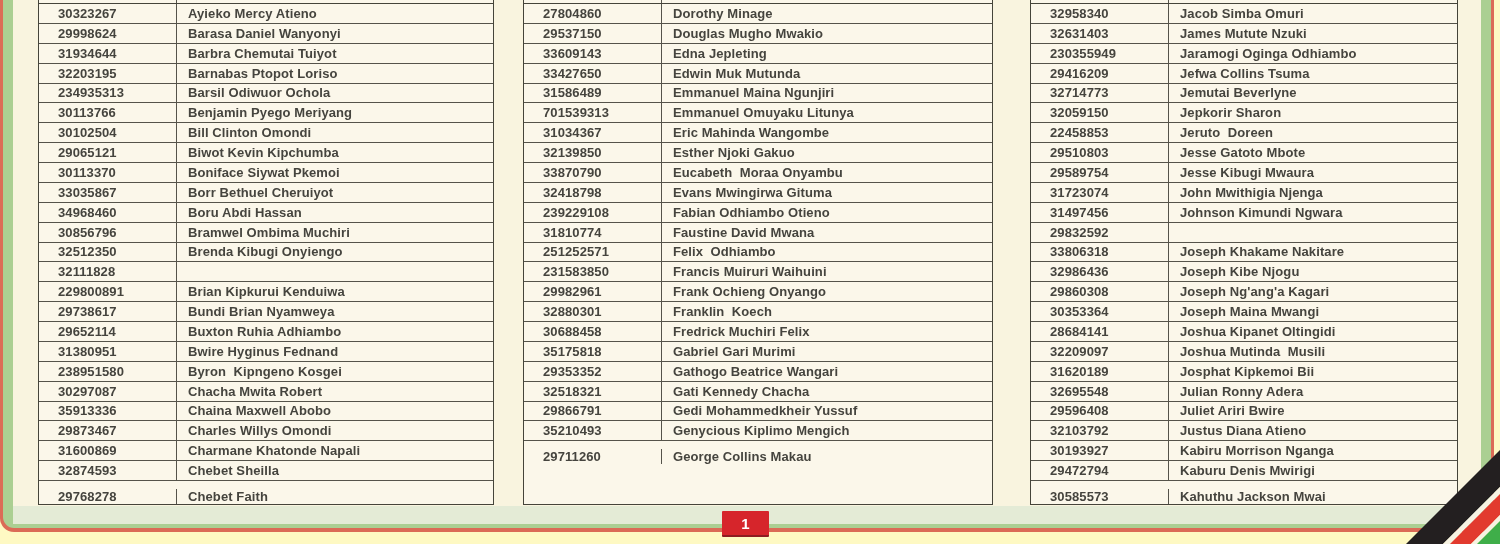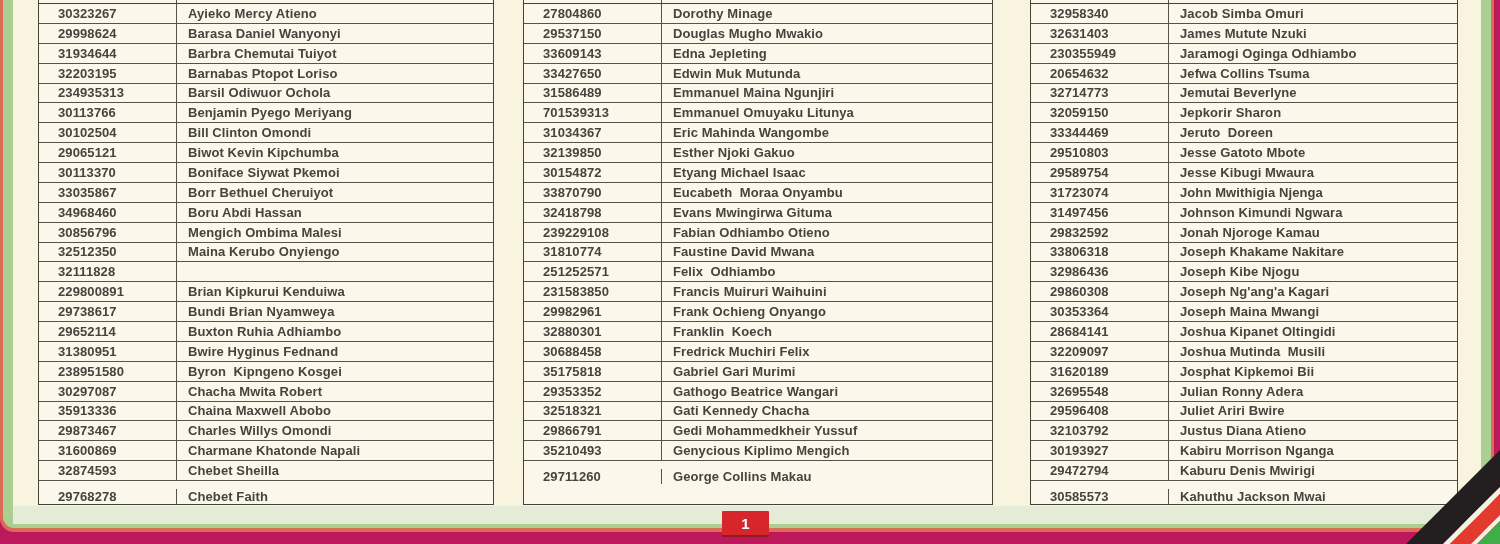--- a/index.html
+++ b/index.html
@@ -32,21 +32,21 @@
     position:absolute;left:722px;top:511px;width:47px;height:26px;
     display:flex;align-items:center;justify-content:center;
     color:#ffffff;font-size:15px;font-weight:700;
     border-bottom:2px solid #8e1c22;box-sizing:border-box;border-radius:1px;
   }
   .corner-stripes{position:absolute;right:0;bottom:0;width:115px;height:115px;}
 </style>
 </head>
 <body>
 
-<div class="outer" style="background: #be185d;">
+<div class="outer" style="background: #fef9c3;">
 
   <div class="frame-red" style="background: rgb(219, 107, 86);"></div>
   <div class="frame-green" style="background: rgb(171, 207, 146);"></div>
   <div class="page-cream" style="background: rgb(249, 244, 223);"></div>
   <div class="sage-band" style="background: rgb(228, 235, 214);"></div>
 
   <div class="vtable t1" id="table-0" style="background: rgb(251, 247, 234);">
       <div class="trow phantom">
         <div class="cell num"></div>
         <div class="cell nm"></div>
@@ -90,25 +90,25 @@
       <div class="trow">
         <div class="cell num">33035867</div>
         <div class="cell nm">Borr Bethuel Cheruiyot</div>
       </div>
       <div class="trow">
         <div class="cell num">34968460</div>
         <div class="cell nm">Boru Abdi Hassan</div>
       </div>
       <div class="trow">
         <div class="cell num">30856796</div>
-        <div class="cell nm">Mengich Ombima Malesi</div>
+        <div class="cell nm">Bramwel Ombima Muchiri</div>
       </div>
       <div class="trow">
         <div class="cell num">32512350</div>
-        <div class="cell nm">Maina Kerubo Onyiengo</div>
+        <div class="cell nm">Brenda Kibugi Onyiengo</div>
       </div>
       <div class="trow">
         <div class="cell num">32111828</div>
       </div>
       <div class="trow">
         <div class="cell num">229800891</div>
         <div class="cell nm">Brian Kipkurui Kenduiwa</div>
       </div>
       <div class="trow">
         <div class="cell num">29738617</div>
@@ -182,24 +182,20 @@
       </div>
       <div class="trow">
         <div class="cell num">31034367</div>
         <div class="cell nm">Eric Mahinda Wangombe</div>
       </div>
       <div class="trow">
         <div class="cell num">32139850</div>
         <div class="cell nm">Esther Njoki Gakuo</div>
       </div>
       <div class="trow">
-        <div class="cell num">30154872</div>
-        <div class="cell nm">Etyang Michael Isaac</div>
-      </div>
-      <div class="trow">
         <div class="cell num">33870790</div>
         <div class="cell nm">Eucabeth  Moraa Onyambu</div>
       </div>
       <div class="trow">
         <div class="cell num">32418798</div>
         <div class="cell nm">Evans Mwingirwa Gituma</div>
       </div>
       <div class="trow">
         <div class="cell num">239229108</div>
         <div class="cell nm">Fabian Odhiambo Otieno</div>
@@ -264,54 +260,53 @@
       </div>
       <div class="trow">
         <div class="cell num">32631403</div>
         <div class="cell nm">James Mutute Nzuki</div>
       </div>
       <div class="trow">
         <div class="cell num">230355949</div>
         <div class="cell nm">Jaramogi Oginga Odhiambo</div>
       </div>
       <div class="trow">
-        <div class="cell num">20654632</div>
+        <div class="cell num">29416209</div>
         <div class="cell nm">Jefwa Collins Tsuma</div>
       </div>
       <div class="trow">
         <div class="cell num">32714773</div>
         <div class="cell nm">Jemutai Beverlyne</div>
       </div>
       <div class="trow">
         <div class="cell num">32059150</div>
         <div class="cell nm">Jepkorir Sharon</div>
       </div>
       <div class="trow">
-        <div class="cell num">33344469</div>
+        <div class="cell num">22458853</div>
         <div class="cell nm">Jeruto  Doreen</div>
       </div>
       <div class="trow">
         <div class="cell num">29510803</div>
         <div class="cell nm">Jesse Gatoto Mbote</div>
       </div>
       <div class="trow">
         <div class="cell num">29589754</div>
         <div class="cell nm">Jesse Kibugi Mwaura</div>
       </div>
       <div class="trow">
         <div class="cell num">31723074</div>
         <div class="cell nm">John Mwithigia Njenga</div>
       </div>
       <div class="trow">
         <div class="cell num">31497456</div>
         <div class="cell nm">Johnson Kimundi Ngwara</div>
       </div>
       <div class="trow">
         <div class="cell num">29832592</div>
-        <div class="cell nm">Jonah Njoroge Kamau</div>
       </div>
       <div class="trow">
         <div class="cell num">33806318</div>
         <div class="cell nm">Joseph Khakame Nakitare</div>
       </div>
       <div class="trow">
         <div class="cell num">32986436</div>
         <div class="cell nm">Joseph Kibe Njogu</div>
       </div>
       <div class="trow">

